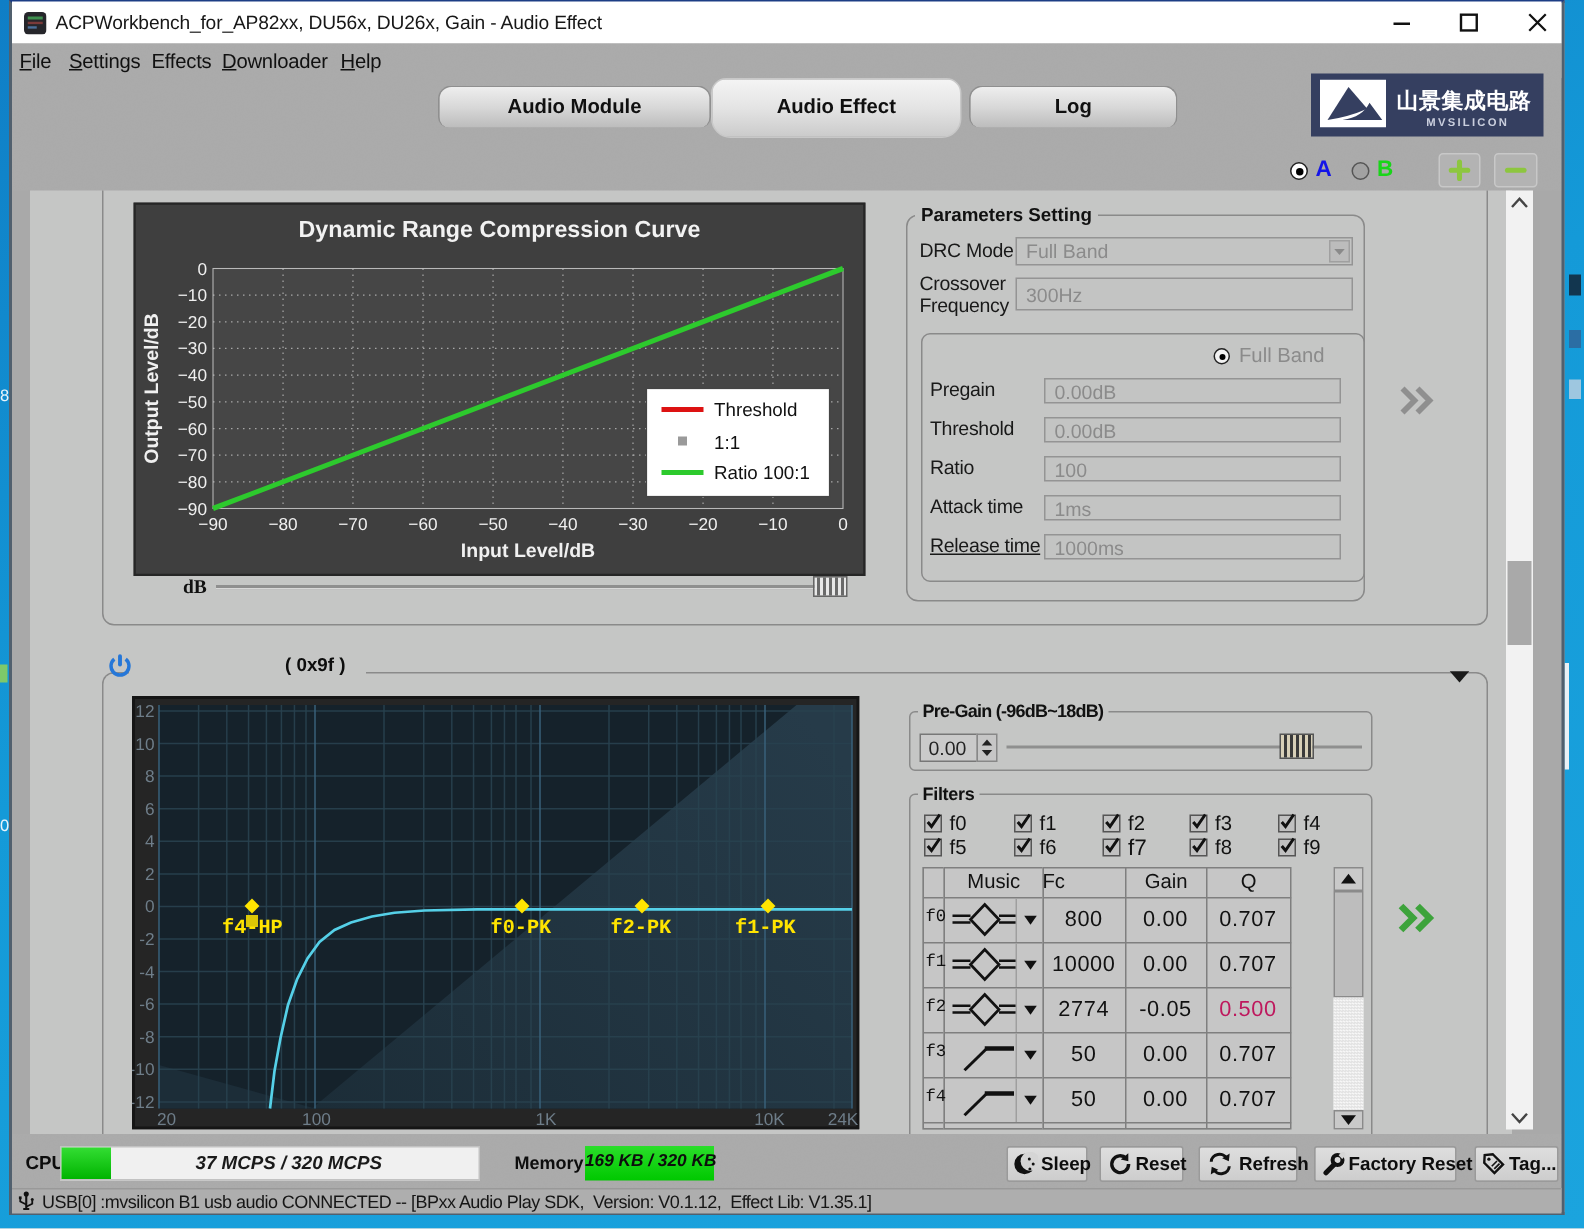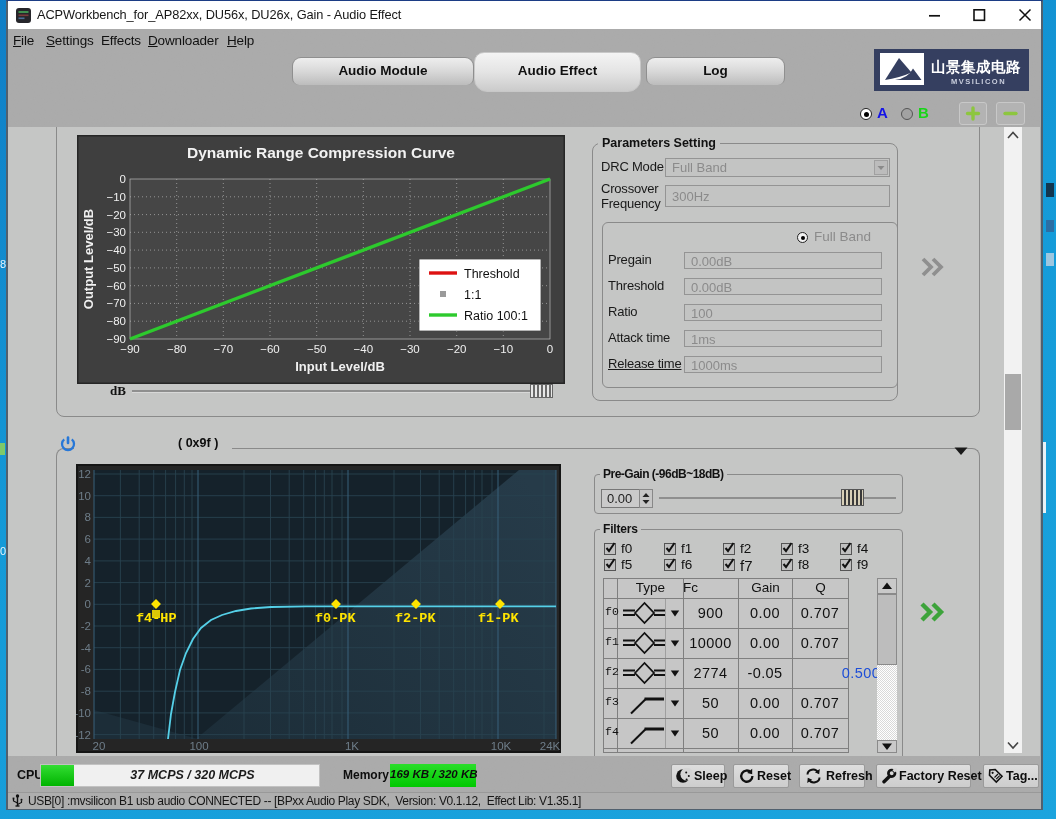--- a/index.html
+++ b/index.html
@@ -14,21 +14,21 @@
   #titlebar{left:8px;top:1px;width:1033px;height:28px;background:#ffffff;}
   .ttxt{left:37px;top:7px;font-size:12.8px;color:#171717;letter-spacing:-0.1px;}
   #menubar{left:8px;top:29px;width:1033px;height:23px;background:#a9a9a9;}
   .mitem{top:33px;font-size:13.5px;color:#111;letter-spacing:-0.15px;}
   .mitem u{text-decoration:underline;}
   
   .tab{box-sizing:border-box;border:1px solid #8f8f8f;border-bottom:none;
        background:linear-gradient(180deg,#eeeeee 0%,#d8d8d8 50%,#bcbcbc 100%);
        text-align:center;font-weight:bold;font-size:13.5px;color:#101010;}
   
-  #content{left:8px;top:127px;width:988px;height:629px;background:#c5c6c5;overflow:hidden;padding-left:44px;}
+  #content{left:20px;top:127px;width:988px;height:629px;background:#c5c6c5;overflow:hidden;}
   .gb{position:absolute;border:1px solid #8a8a8a;border-radius:8px;box-sizing:border-box;}
   .fld{position:absolute;border:1px solid #949494;background:#c3c4c3;box-sizing:border-box;
        font-size:13px;color:#8b8b8b;padding:1px 0 0 6px;}
   .lbl{position:absolute;font-size:13px;color:#191919;letter-spacing:-0.2px;}
   .btn{position:absolute;background:linear-gradient(180deg,#dedede,#cdcdcd);border:1px solid #9a9a9a;
        border-radius:2px;box-sizing:border-box;font-weight:bold;font-size:12.5px;color:#101010;}
 </style>
 </head>
 <body>
 <div id="scr">
@@ -363,41 +363,41 @@
     <div class="abs" style="left:790px;top:430px;font-size:13.5px;color:#111;">f8</div>
     <div class="abs" style="left:832px;top:432px;width:12px;height:12px;background:#c0c0c0;border:1px solid #555;box-sizing:border-box;"></div>
     <svg class="abs" style="left:831px;top:429px;" width="15" height="15" viewBox="0 0 15 15">
         <path d="M 3.5 8 L 6 11 L 11.5 3" fill="none" stroke="#111" stroke-width="2"></path>
       </svg>
     <div class="abs" style="left:849px;top:430px;font-size:13.5px;color:#111;">f9</div>
 
     <div class="abs" style="left:595px;top:451px;width:245px;height:175px;background:#c6c6c6;border:1px solid #777;box-sizing:border-box;"></div>
     <div class="abs" style="left:595px;top:451px;width:15px;height:21px;border:1px solid #7f7f7f;box-sizing:border-box;background:#c6c6c6;"></div>
     <div class="abs" style="left:609px;top:451px;width:67px;height:21px;border:1px solid #7f7f7f;box-sizing:border-box;background:#c6c6c6;"></div>
-    <div class="abs" style="left:609px;top:453px;width:67px;text-align:center;font-size:13.5px;color:#111;">Type</div>
+    <div class="abs" style="left:609px;top:453px;width:67px;text-align:center;font-size:13.5px;color:#111;">Music</div>
     <div class="abs" style="left:675px;top:451px;width:56px;height:21px;border:1px solid #7f7f7f;box-sizing:border-box;background:#c6c6c6;"></div>
     <div class="abs" style="left:675px;top:453px;width:56px;font-size:13.5px;color:#111;">Fc</div>
     <div class="abs" style="left:730px;top:451px;width:55px;height:21px;border:1px solid #7f7f7f;box-sizing:border-box;background:#c6c6c6;"></div>
     <div class="abs" style="left:730px;top:453px;width:55px;text-align:center;font-size:13.5px;color:#111;">Gain</div>
     <div class="abs" style="left:784px;top:451px;width:57px;height:21px;border:1px solid #7f7f7f;box-sizing:border-box;background:#c6c6c6;"></div>
     <div class="abs" style="left:784px;top:453px;width:57px;text-align:center;font-size:13.5px;color:#111;">Q</div>
     <div class="abs" style="left:595px;top:471px;width:15px;height:31px;border:1px solid #7f7f7f;box-sizing:border-box;background:#c6c6c6;"></div>
     <div class="abs" style="left:609px;top:471px;width:67px;height:31px;border:1px solid #7f7f7f;box-sizing:border-box;background:#c6c6c6;"></div>
     <div class="abs" style="left:675px;top:471px;width:56px;height:31px;border:1px solid #7f7f7f;box-sizing:border-box;background:#c6c6c6;"></div>
     <div class="abs" style="left:730px;top:471px;width:55px;height:31px;border:1px solid #7f7f7f;box-sizing:border-box;background:#c6c6c6;"></div>
     <div class="abs" style="left:784px;top:471px;width:57px;height:31px;border:1px solid #7f7f7f;box-sizing:border-box;background:#c6c6c6;"></div>
     <div class="abs" style="left:597px;top:478px;font-family:'Liberation Mono',monospace;font-size:11.5px;color:#111;">f0</div>
     <svg class="abs" style="left:611px;top:473px;" width="54" height="26" viewBox="0 0 54 26">
         <path d="M 4 10.5 L 16 10.5 M 4 15 L 16 15 M 35 10.5 L 47 10.5 M 35 15 L 47 15" stroke="#111" stroke-width="1.8" fill="none"></path>
         <path d="M 16 13 L 25.5 3 L 35 13 L 25.5 23 Z" fill="none" stroke="#111" stroke-width="1.8"></path>
       </svg>
     <svg class="abs" style="left:662px;top:481px;" width="10" height="10" viewBox="0 0 10 10">
         <path d="M 0.8 2.5 L 9.2 2.5 L 5 8.5 Z" fill="#111"></path>
       </svg>
-    <div class="abs" style="left:675px;top:478px;width:55px;text-align:center;font-size:14.5px;letter-spacing:0.4px;color:#111;">900</div>
+    <div class="abs" style="left:675px;top:478px;width:55px;text-align:center;font-size:14.5px;letter-spacing:0.4px;color:#111;">800</div>
     <div class="abs" style="left:730px;top:478px;width:54px;text-align:center;font-size:14.5px;letter-spacing:0.4px;color:#111;">0.00</div>
     <div class="abs" style="left:784px;top:478px;width:56px;text-align:center;font-size:14.5px;letter-spacing:0.4px;color:#111;">0.707</div>
     <div class="abs" style="left:595px;top:501px;width:15px;height:31px;border:1px solid #7f7f7f;box-sizing:border-box;background:#c6c6c6;"></div>
     <div class="abs" style="left:609px;top:501px;width:67px;height:31px;border:1px solid #7f7f7f;box-sizing:border-box;background:#c6c6c6;"></div>
     <div class="abs" style="left:675px;top:501px;width:56px;height:31px;border:1px solid #7f7f7f;box-sizing:border-box;background:#c6c6c6;"></div>
     <div class="abs" style="left:730px;top:501px;width:55px;height:31px;border:1px solid #7f7f7f;box-sizing:border-box;background:#c6c6c6;"></div>
     <div class="abs" style="left:784px;top:501px;width:57px;height:31px;border:1px solid #7f7f7f;box-sizing:border-box;background:#c6c6c6;"></div>
     <div class="abs" style="left:597px;top:508px;font-family:'Liberation Mono',monospace;font-size:11.5px;color:#111;">f1</div>
     <svg class="abs" style="left:611px;top:503px;" width="54" height="26" viewBox="0 0 54 26">
         <path d="M 4 10.5 L 16 10.5 M 4 15 L 16 15 M 35 10.5 L 47 10.5 M 35 15 L 47 15" stroke="#111" stroke-width="1.8" fill="none"></path>
@@ -417,21 +417,21 @@
     <div class="abs" style="left:597px;top:538px;font-family:'Liberation Mono',monospace;font-size:11.5px;color:#111;">f2</div>
     <svg class="abs" style="left:611px;top:533px;" width="54" height="26" viewBox="0 0 54 26">
         <path d="M 4 10.5 L 16 10.5 M 4 15 L 16 15 M 35 10.5 L 47 10.5 M 35 15 L 47 15" stroke="#111" stroke-width="1.8" fill="none"></path>
         <path d="M 16 13 L 25.5 3 L 35 13 L 25.5 23 Z" fill="none" stroke="#111" stroke-width="1.8"></path>
       </svg>
     <svg class="abs" style="left:662px;top:541px;" width="10" height="10" viewBox="0 0 10 10">
         <path d="M 0.8 2.5 L 9.2 2.5 L 5 8.5 Z" fill="#111"></path>
       </svg>
     <div class="abs" style="left:675px;top:538px;width:55px;text-align:center;font-size:14.5px;letter-spacing:0.4px;color:#111;">2774</div>
     <div class="abs" style="left:730px;top:538px;width:54px;text-align:center;font-size:14.5px;letter-spacing:0.4px;color:#111;">-0.05</div>
-    <div class="abs" style="left:784px;top:538px;width:56px;text-align:center;font-size:14.5px;letter-spacing:0.4px;color:#1d4ed8;margin-left:41px;">0.500</div>
+    <div class="abs" style="left:784px;top:538px;width:56px;text-align:center;font-size:14.5px;letter-spacing:0.4px;color:#be185d;">0.500</div>
     <div class="abs" style="left:595px;top:561px;width:15px;height:31px;border:1px solid #7f7f7f;box-sizing:border-box;background:#c6c6c6;"></div>
     <div class="abs" style="left:609px;top:561px;width:67px;height:31px;border:1px solid #7f7f7f;box-sizing:border-box;background:#c6c6c6;"></div>
     <div class="abs" style="left:675px;top:561px;width:56px;height:31px;border:1px solid #7f7f7f;box-sizing:border-box;background:#c6c6c6;"></div>
     <div class="abs" style="left:730px;top:561px;width:55px;height:31px;border:1px solid #7f7f7f;box-sizing:border-box;background:#c6c6c6;"></div>
     <div class="abs" style="left:784px;top:561px;width:57px;height:31px;border:1px solid #7f7f7f;box-sizing:border-box;background:#c6c6c6;"></div>
     <div class="abs" style="left:597px;top:568px;font-family:'Liberation Mono',monospace;font-size:11.5px;color:#111;">f3</div>
     <svg class="abs" style="left:611px;top:563px;" width="54" height="26" viewBox="0 0 54 26">
         <path d="M 12 23.5 L 26.5 9.3" stroke="#111" stroke-width="2" fill="none"></path>
         <path d="M 25.5 9 L 45 9" stroke="#111" stroke-width="3" fill="none"></path>
       </svg>

